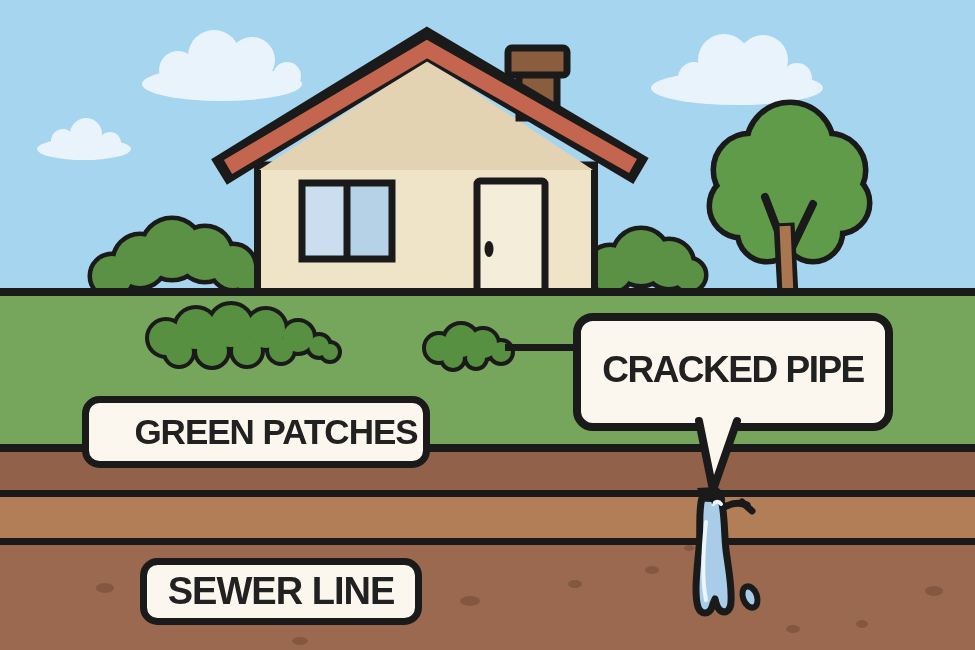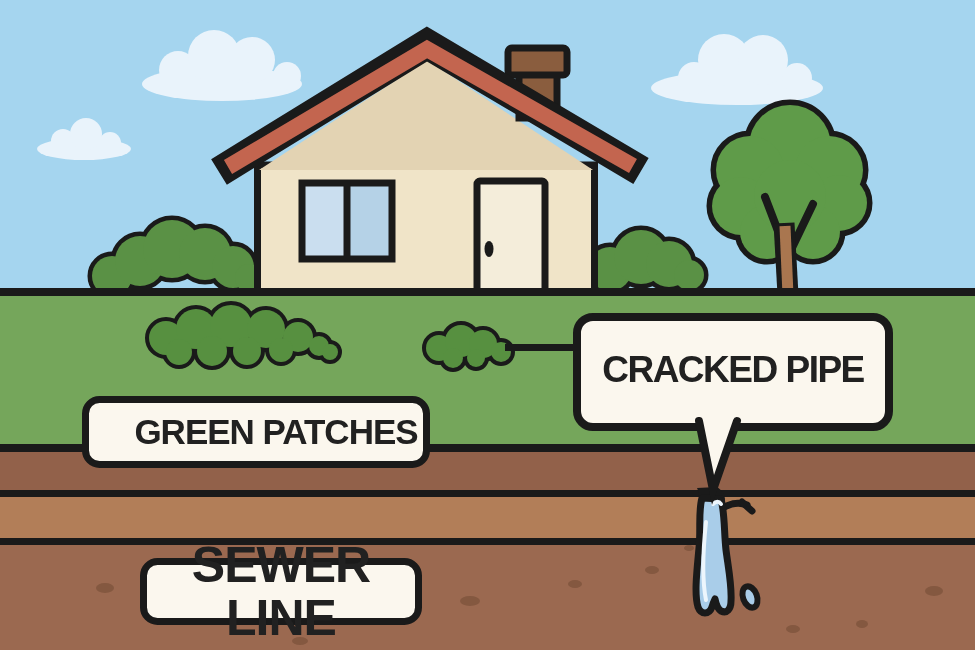--- a/index.html
+++ b/index.html
@@ -9,21 +9,21 @@
   }
   .scene{position:absolute;inset:0;}
   .ol{stroke:#1a1a1a;}
   .label{
     position:absolute;display:flex;flex-direction:column;
     align-items:center;justify-content:center;
     font-weight:700;color:#212121;text-align:center;
     letter-spacing:-1px;line-height:1.05;pointer-events:none;
   }
   .label-green{left:82px;top:396px;width:348px;height:72px;font-size:35px;margin-left:20px;}
-  .label-sewer{left:140px;top:558px;width:282px;height:67px;font-size:50px;}
+  .label-sewer{left:140px;top:558px;width:282px;height:67px;font-size:38px;}
   .label-bubble{left:577px;top:315px;width:312px;height:110px;font-size:37px;letter-spacing:-1.5px;gap:28px;}
 </style>
 </head>
 <body>
 
 <div class="stage">
 
 <svg class="scene" viewBox="0 0 975 650" width="975" height="650">
   <defs>
     <clipPath id="gclip">

